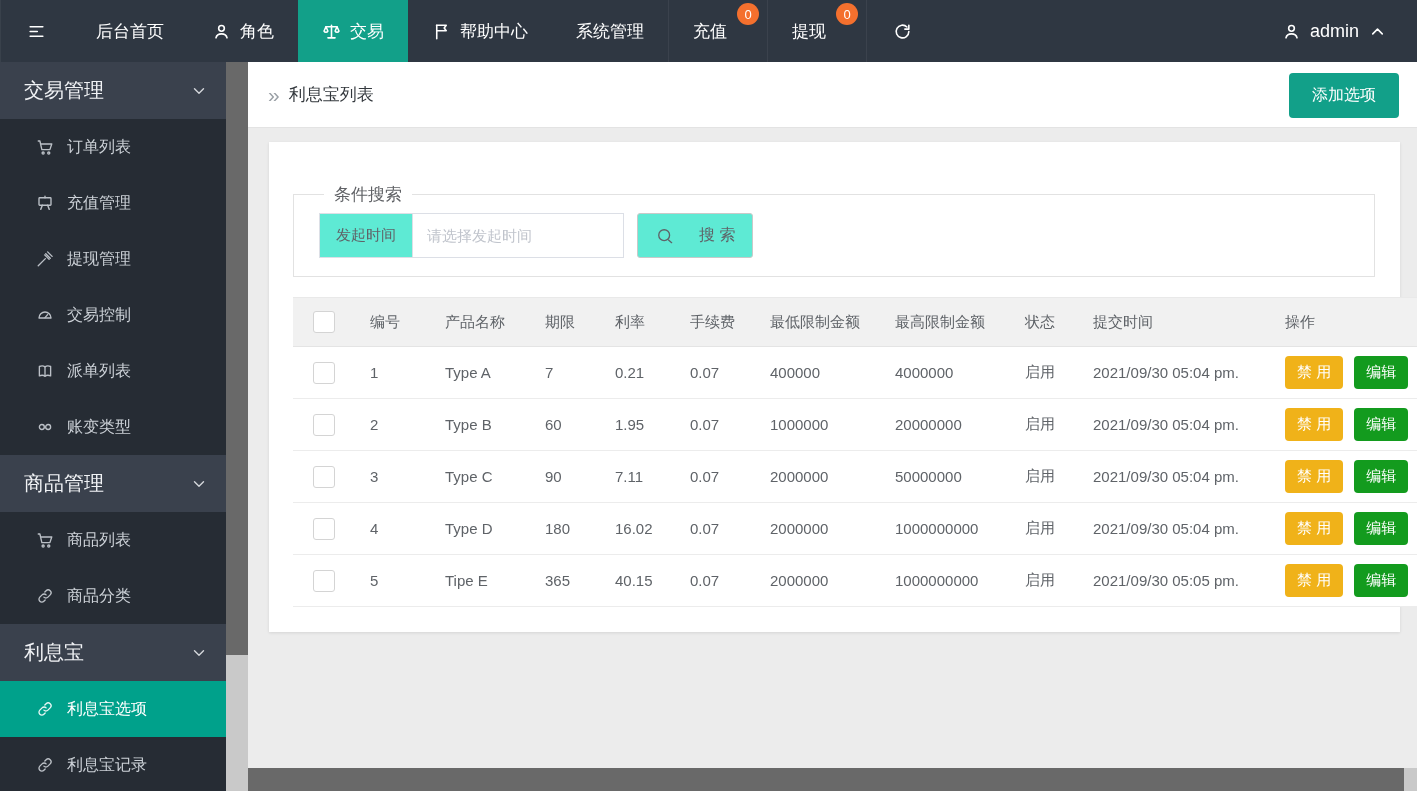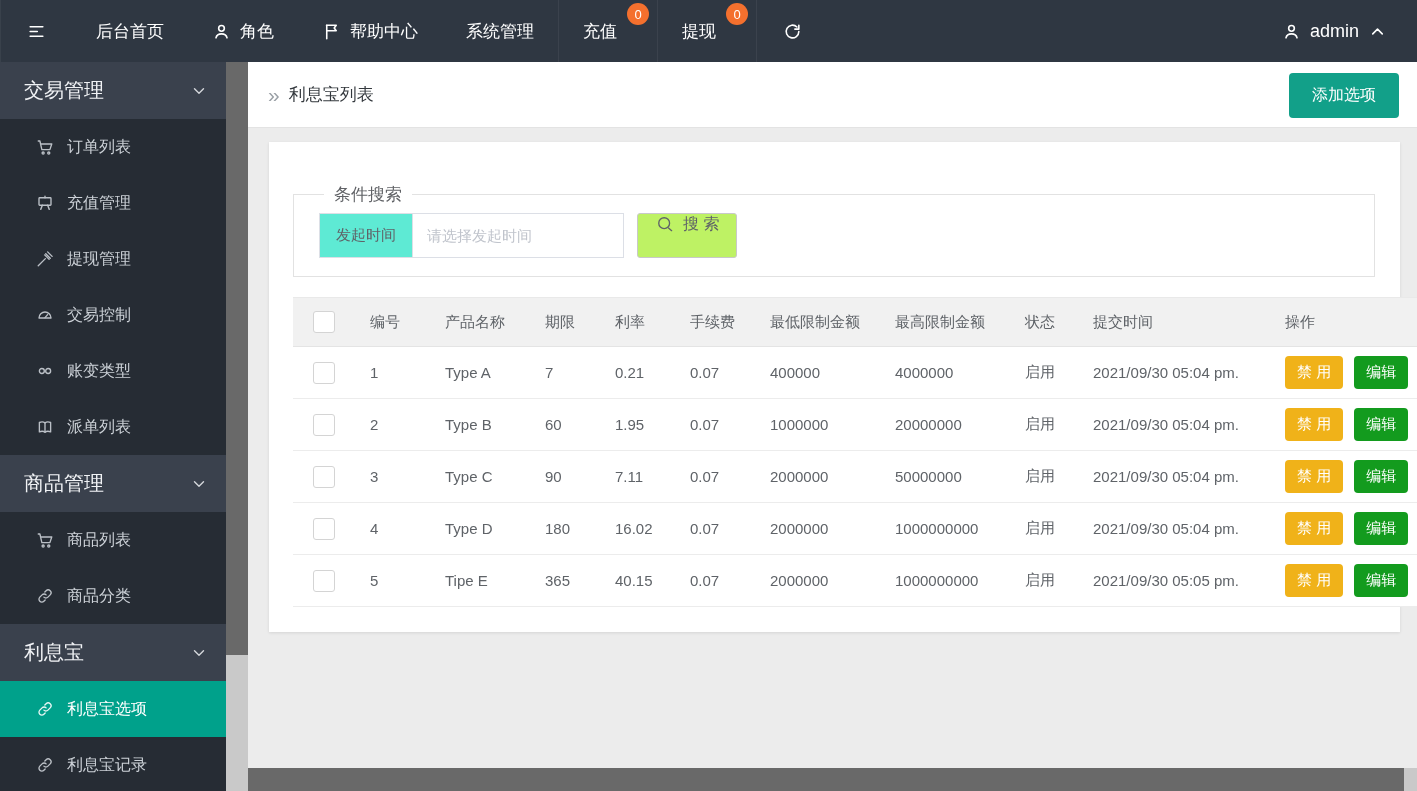--- a/index.html
+++ b/index.html
@@ -43,21 +43,21 @@
 
   .card{position:absolute;left:21px;top:80px;width:1131px;height:490px;background:#fff;box-shadow:0 1px 3px rgba(0,0,0,.1);}
 
   fieldset.search{position:absolute;left:24px;top:41px;width:1080px;height:92px;border:1px solid #e2e2e2;margin:0;padding:0;}
   fieldset.search legend{margin-left:30px;padding:0 10px;font-size:17px;color:#606266;}
   .search-row{display:flex;align-items:center;margin:7px 0 0 25px;}
   .input-group{display:flex;height:43px;border:1px solid #dcdfe6;background:#fff;}
   .ig-label{display:flex;align-items:center;padding:0 16px;background:#5eead4;border-right:1px solid #dcdfe6;color:#5f6368;font-size:15px;}
   .ig-input{border:none;outline:none;width:182px;padding:0 14px;font-size:15px;color:#333;font-family:inherit;background:#fff;}
   .ig-input::placeholder{color:#c0c4cc;}
-  .search-btn{margin-left:13px;height:45px;padding:0 17px;background:#bef264;border:1px solid #c9c9c9;border-radius:3px;font-size:16px;color:#5f6368;display:flex;align-items:flex-start;gap:8px;cursor:pointer;font-family:inherit;}
+  .search-btn{margin-left:13px;height:45px;padding:0 17px;background:#5eead4;border:1px solid #c9c9c9;border-radius:3px;font-size:16px;color:#5f6368;display:flex;align-items:center;gap:24px;cursor:pointer;font-family:inherit;}
   .search-btn .icon svg{width:20px;height:20px;stroke-width:1.6;}
 
   .table-wrap{position:absolute;left:24px;top:155px;width:1157px;}
   table.grid{border-collapse:collapse;table-layout:fixed;width:1157px;border-top:1px solid #e9e9e9;}
   table.grid thead th{height:48px;background:#f1f1f1;font-weight:normal;text-align:left;font-size:15px;color:#5f6368;border-bottom:1px solid #e4e4e4;padding:0 0 0 15px;}
   table.grid tbody td{height:51px;font-size:15px;color:#5f6368;border-bottom:1px solid #ececec;background:#fff;padding:0 0 0 15px;white-space:nowrap;}
   table.grid .col-check{padding:0;text-align:center;}
   .cb{width:20px;height:20px;border:1px solid #d4d4d4;border-radius:3px;background:#fff;margin:0 auto;cursor:pointer;}
   .act{display:inline-block;padding:7px 12px;border-radius:4px;color:#fff;font-size:15px;margin-right:11px;border:none;cursor:pointer;font-family:inherit;white-space:nowrap;}
   .act.y{background:#f0b219;}
@@ -82,20 +82,29 @@
         </div>
         <div class="nav-tab">
           <span class="icon">
             <svg viewBox="0 0 24 24">
               <circle cx="12" cy="8" r="3.6"></circle>
               <path d="M5 20c.8-3.5 3.8-5 7-5s6.2 1.5 7 5"></path>
             </svg>
           </span>
           <span>角色</span>
         </div>
+        <div class="nav-tab active">
+          <span class="icon">
+            <svg viewBox="0 0 24 24">
+              <path d="M12 4v16M7.5 20h9M5 6h14"></path>
+              <path d="M5 6l-2.4 5.4a2.7 2.7 0 0 0 4.8 0L5 6zM19 6l-2.4 5.4a2.7 2.7 0 0 0 4.8 0L19 6z"></path>
+            </svg>
+          </span>
+          <span>交易</span>
+        </div>
         <div class="nav-tab">
           <span class="icon">
             <svg viewBox="0 0 24 24">
               <path d="M6 21V4"></path>
               <path d="M6 4h12l-2.6 3.5L18 11H6"></path>
             </svg>
           </span>
           <span>帮助中心</span>
         </div>
         <div class="nav-tab">
@@ -175,34 +184,34 @@
           <svg viewBox="0 0 24 24">
             <path d="M4 16a8 8 0 0 1 16 0z"></path>
             <path d="M12 15.5l3.5-4"></path>
           </svg>
         </span>
         <span>交易控制</span>
       </div>
       <div class="side-item">
         <span class="icon">
           <svg viewBox="0 0 24 24">
+            <path d="M12 6.5C10 5 7 5 4.5 6v12.5c2.5-1 5.5-1 7.5.5 2-1.5 5-1.5 7.5-.5V6c-2.5-1-5.5-1-7.5.5z"></path>
+            <path d="M12 6.5V19"></path>
+          </svg>
+        </span>
+        <span>派单列表</span>
+      </div>
+      <div class="side-item">
+        <span class="icon">
+          <svg viewBox="0 0 24 24">
             <circle cx="7.8" cy="12" r="3.3"></circle>
             <circle cx="16.2" cy="12" r="3.3"></circle>
           </svg>
         </span>
         <span>账变类型</span>
-      </div>
-      <div class="side-item">
-        <span class="icon">
-          <svg viewBox="0 0 24 24">
-            <path d="M12 6.5C10 5 7 5 4.5 6v12.5c2.5-1 5.5-1 7.5.5 2-1.5 5-1.5 7.5-.5V6c-2.5-1-5.5-1-7.5.5z"></path>
-            <path d="M12 6.5V19"></path>
-          </svg>
-        </span>
-        <span>派单列表</span>
       </div>
       <div class="side-header">
         <span>商品管理</span>
         <span class="icon chev">
           <svg viewBox="0 0 24 24">
             <path d="M6 9l6 6 6-6"></path>
           </svg>
         </span>
       </div>
       <div class="side-item">

